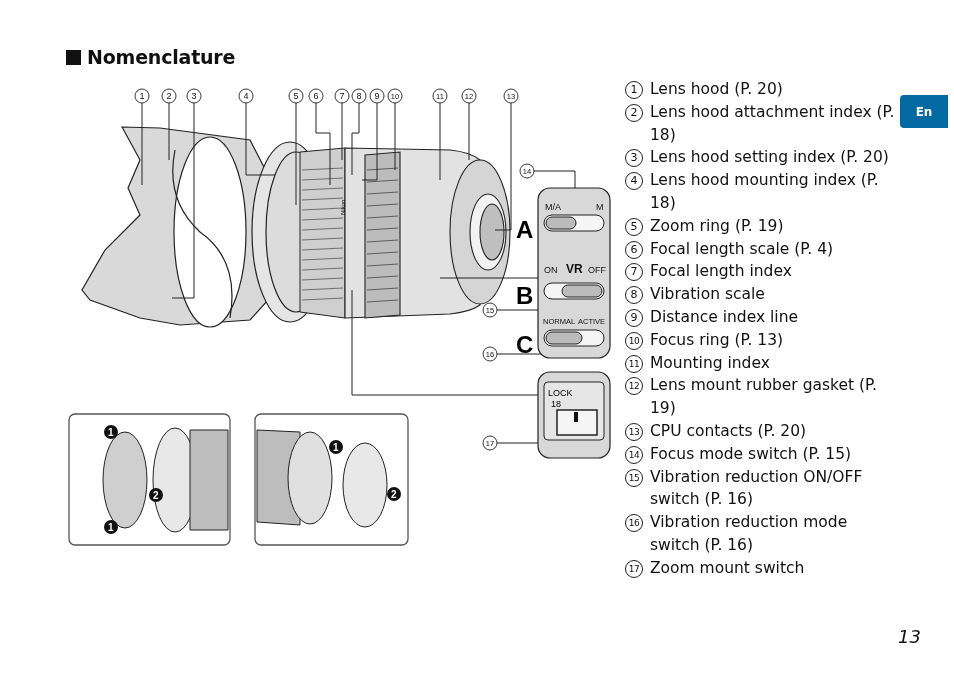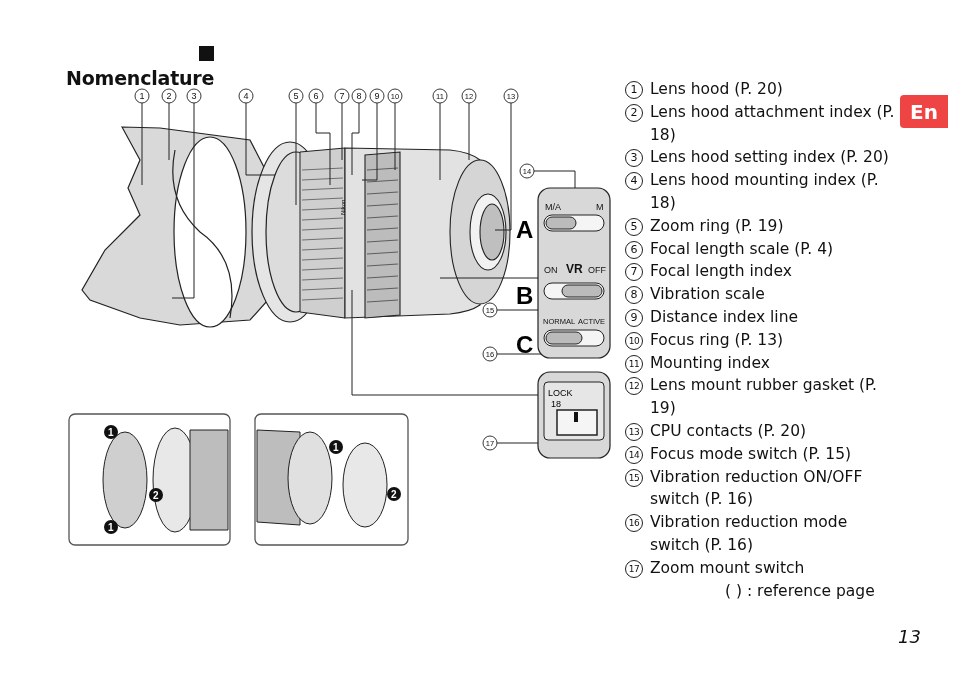--- a/index.html
+++ b/index.html
@@ -1,22 +1,22 @@
 <!DOCTYPE html>
 <html><head>
 <meta charset="utf-8">
 <style>
   html, body { margin: 0; padding: 0; background: #ffffff; }
   body { width: 954px; height: 677px; position: relative; overflow: hidden;
          font-family: "DejaVu Sans", "Liberation Sans", sans-serif; color: #111; }
-  .heading { position: absolute; left: 66px; top: 46px; display: flex; align-items: flex-end; gap: 6px; flex-direction: column; }
+  .heading { position: absolute; left: 66px; top: 46px; display: flex; align-items: center; gap: 6px; }
   .heading .sq { width: 15px; height: 15px; background: #111; display: inline-block; }
   .heading .txt { font-size: 19px; font-weight: bold; letter-spacing: -0.2px; }
-  .lang-tab { position: absolute; left: 900px; top: 95px; width: 48px; height: 33px; background: #ef4444;
-              border-radius: 4px 0 0 4px; color: #fff; font-weight: bold; font-size: 20px;
+  .lang-tab { position: absolute; left: 900px; top: 95px; width: 48px; height: 33px; background: #0369a1;
+              border-radius: 4px 0 0 4px; color: #fff; font-weight: bold; font-size: 12px;
               display: flex; align-items: center; justify-content: center; }
   .page-num { position: absolute; left: 898px; top: 626px; font-size: 18px; font-style: italic; }
   .legend { position: absolute; left: 625px; top: 78px; width: 270px; font-size: 15.5px; line-height: 22.8px; }
   .legend .item { display: flex; }
   .legend .num { width: 25px; flex: 0 0 25px; font-size: 13px; }
   .legend .num span { display: inline-block; width: 16px; height: 16px; border: 1px solid #222; border-radius: 50%;
                       text-align: center; line-height: 16px; font-size: 11px; }
   .legend .num span.two { font-size: 9px; letter-spacing: -0.5px; }
   .legend .lbl { flex: 1; }
   .legend .ref { padding-left: 100px; }
@@ -269,16 +269,15 @@
       <div class="lbl">Vibration reduction ON/OFF switch (P. 16)</div>
     </div>
     <div class="item">
       <div class="num"><span class="two">16</span></div>
       <div class="lbl">Vibration reduction mode switch (P. 16)</div>
     </div>
     <div class="item">
       <div class="num"><span class="two">17</span></div>
       <div class="lbl"> Zoom mount switch</div>
     </div>
-    <div class="ref">(     ) : reference page</div>
   </div>
 
 <div class="page-num">13</div>
 
 </body></html>

